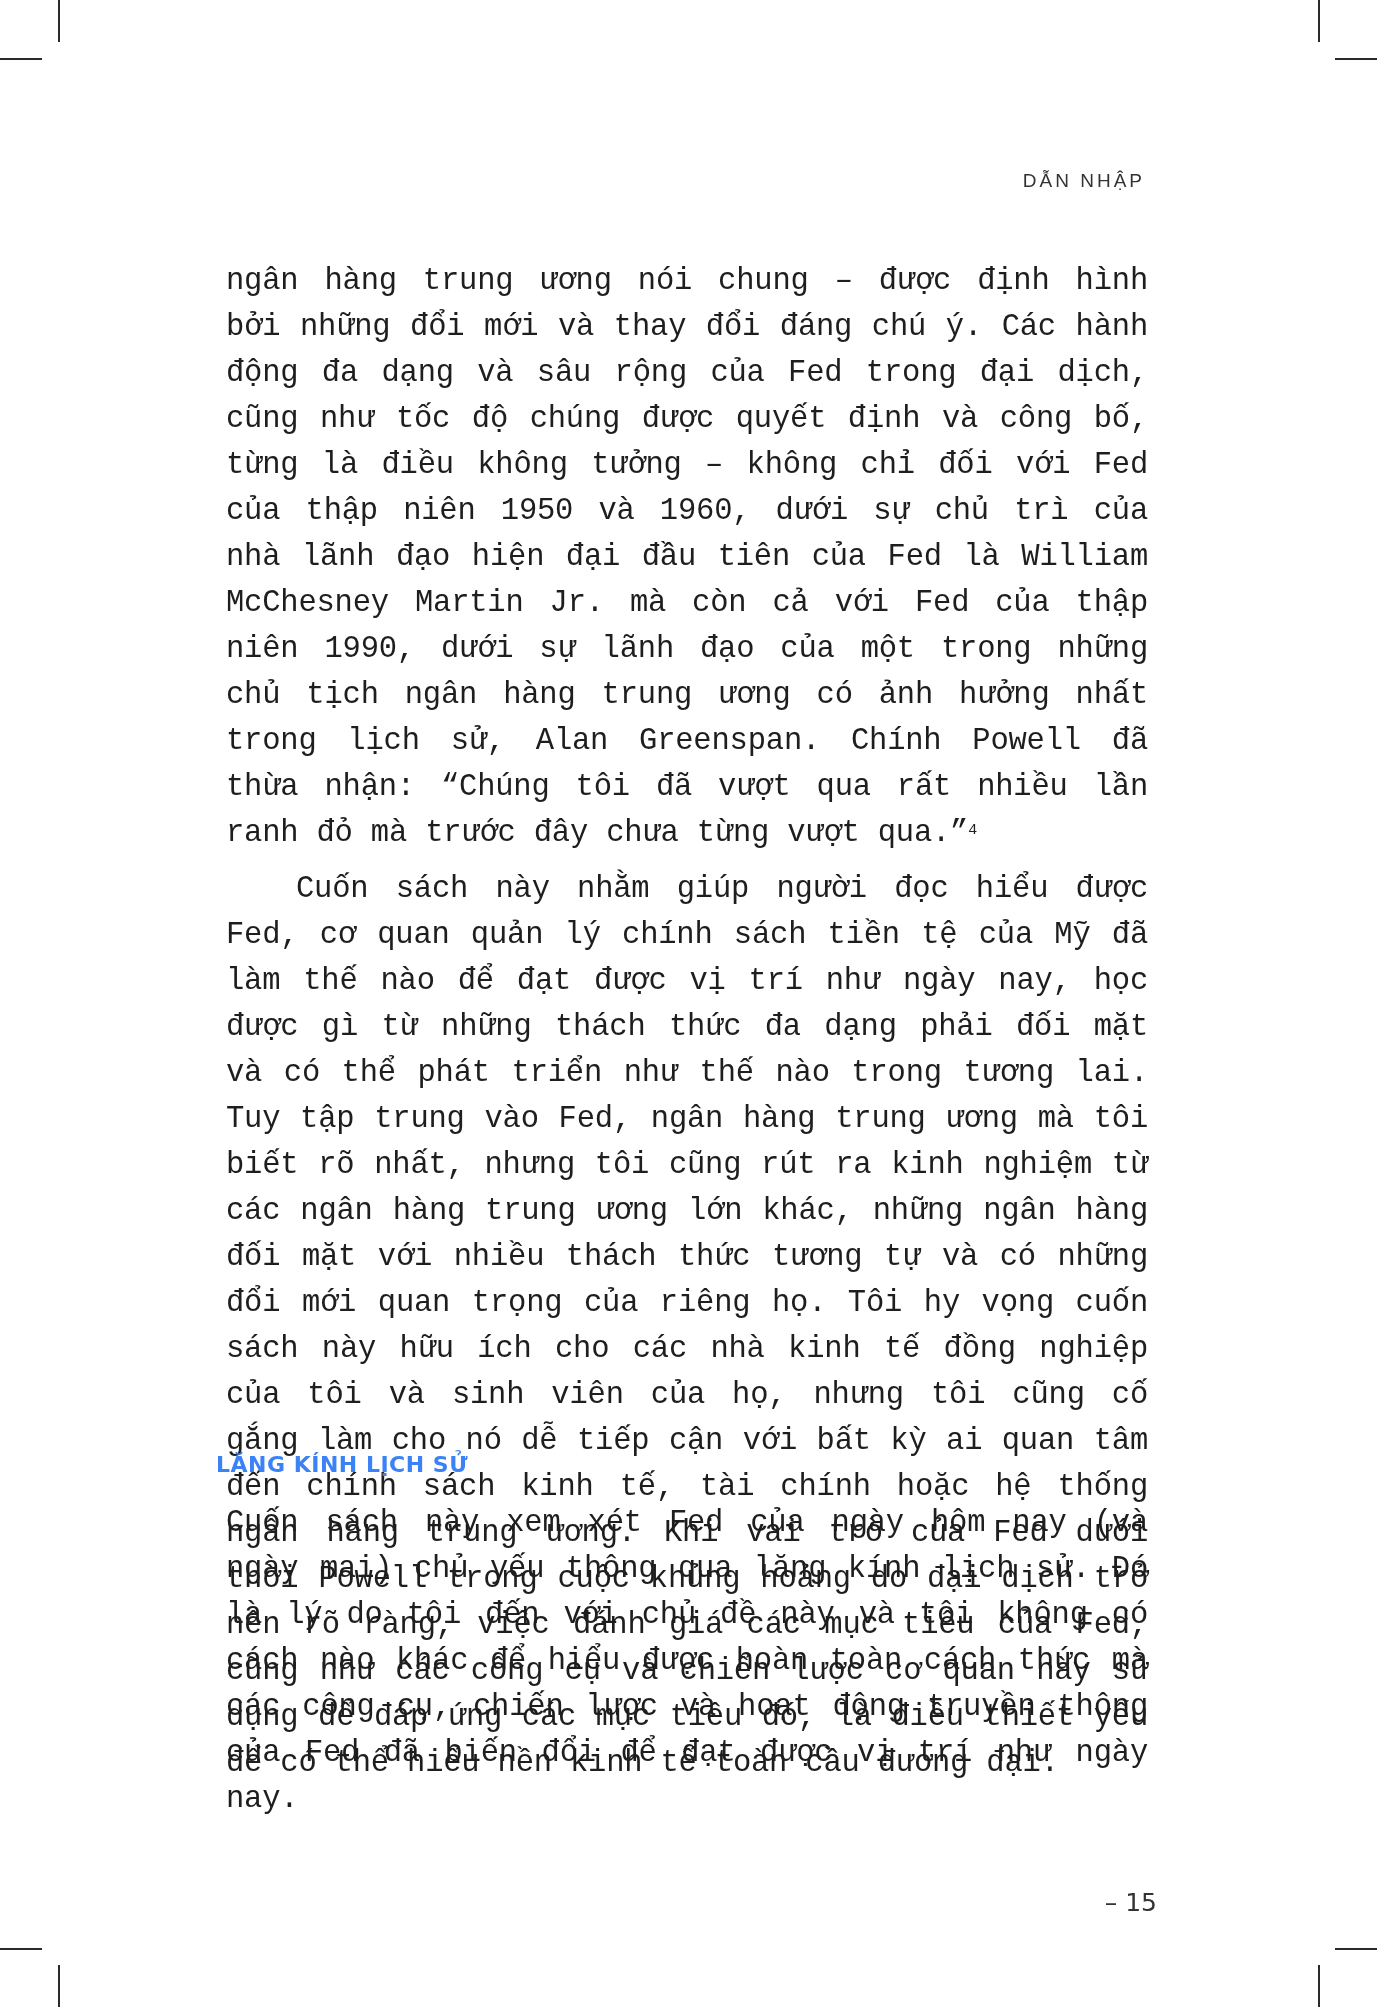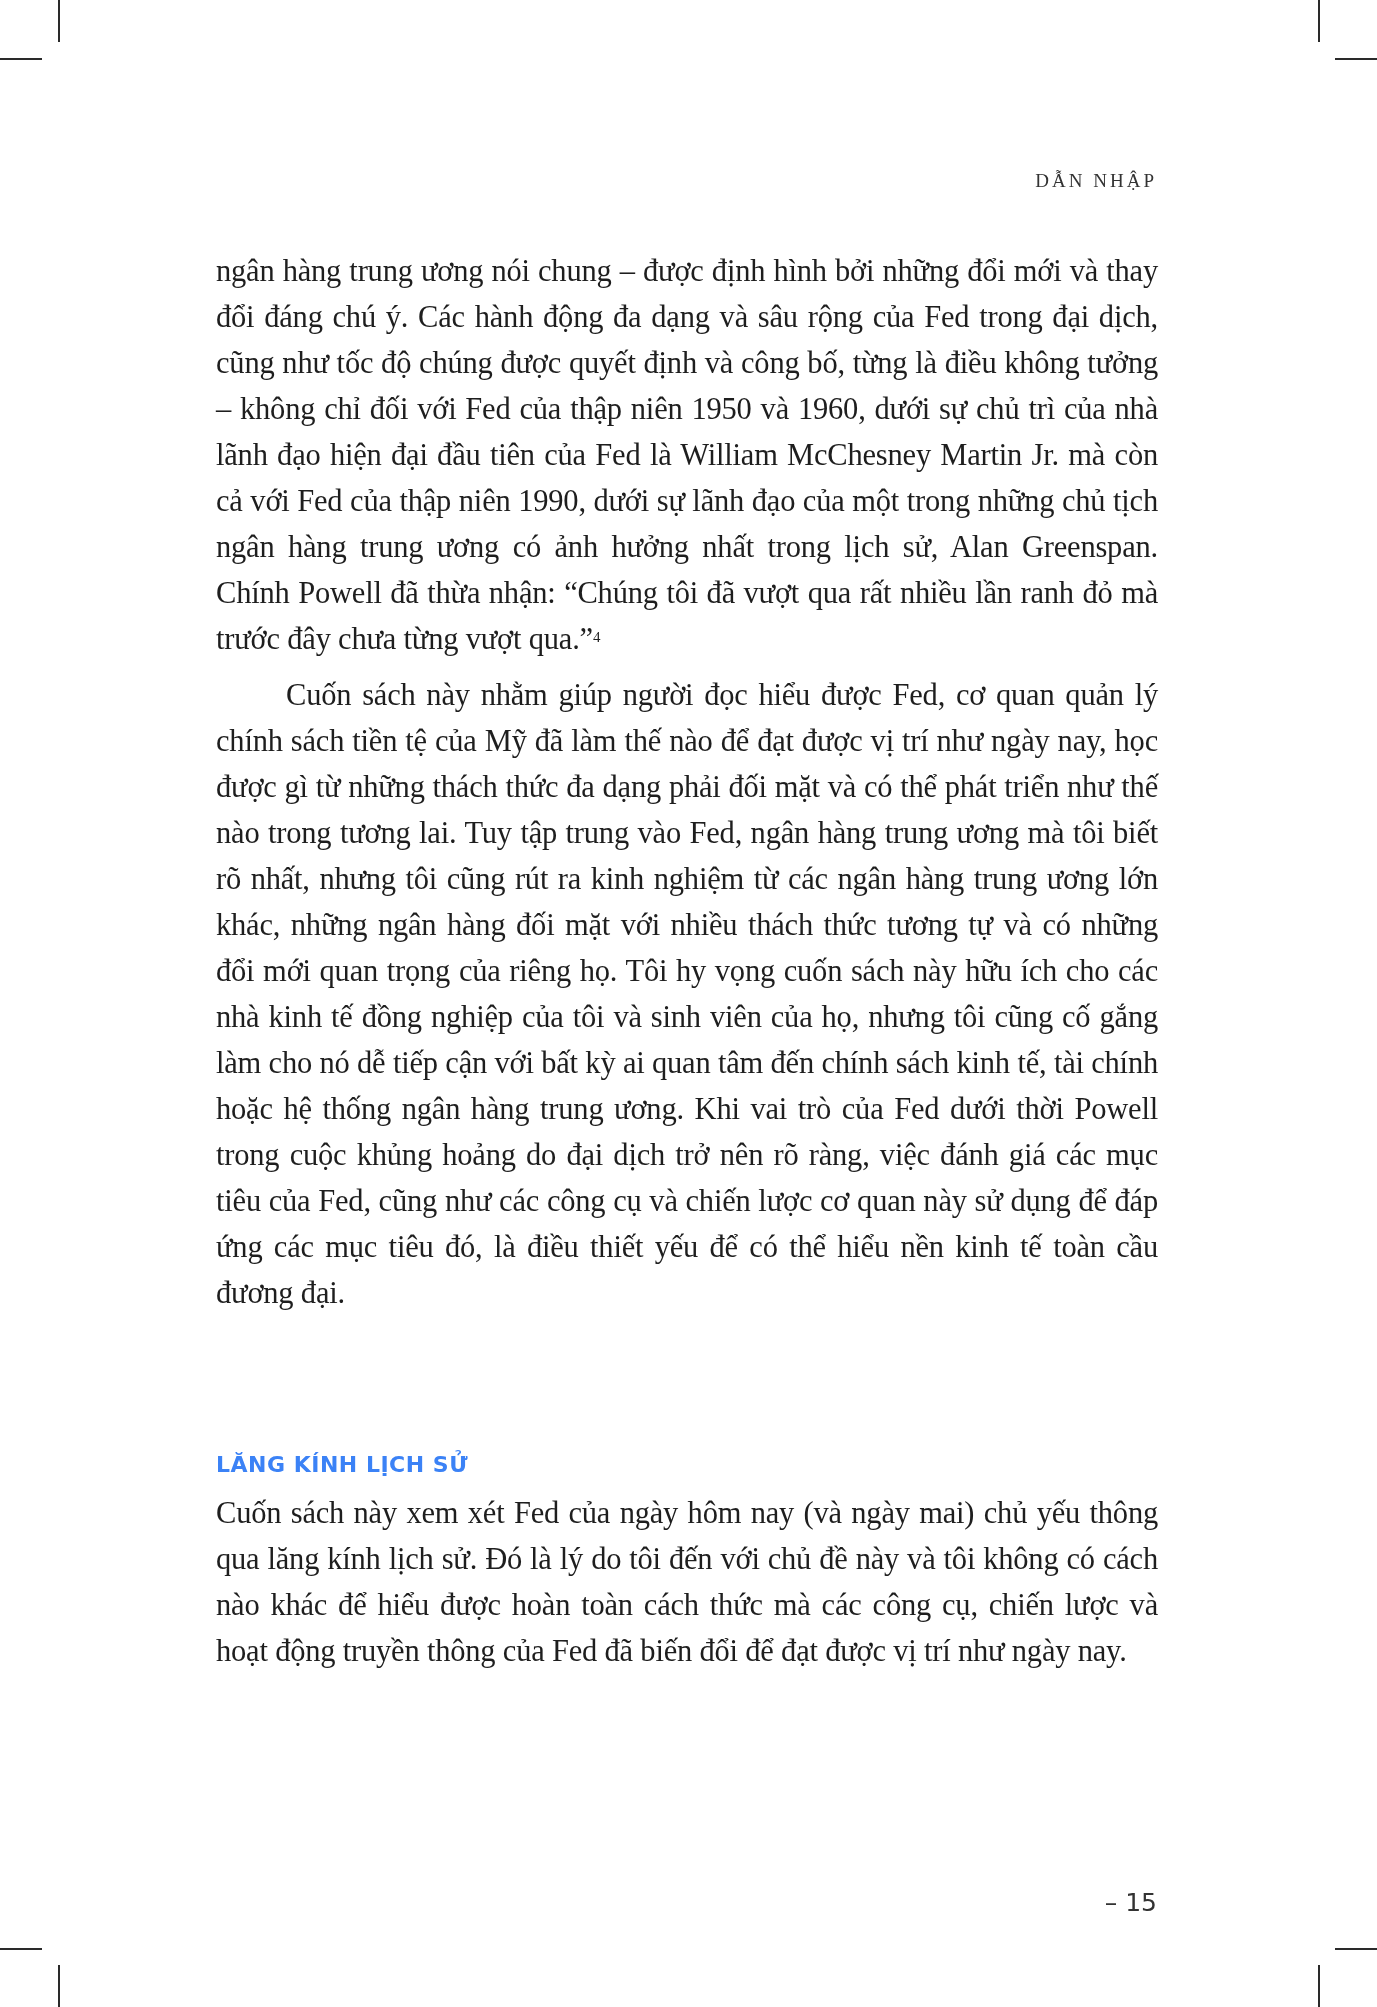--- a/index.html
+++ b/index.html
@@ -1,31 +1,31 @@
 <!DOCTYPE html>
 <html><head>
   <meta charset="utf-8">
   <style>
     html, body { margin: 0; padding: 0; background: #ffffff; }
     body { width: 1377px; height: 2007px; position: relative; overflow: hidden; }
     .crop { position: absolute; background: #2a2a2a; }
     .crop.v { width: 1.5px; height: 42px; }
     .crop.h { height: 1.5px; width: 42px; }
     .running-head {
-      position: absolute; top: 170px; right: 220px;
-      font-family: Liberation Serif, serif; font-size: 19px;
+      position: absolute; top: 170px; right: 232px;
+      font-family: Liberation Sans, sans-serif; font-size: 19px;
       letter-spacing: 3px; color: #333; font-weight: 300;
     }
     .text-block {
       position: absolute; left: 216px; width: 942px;
       font-family: "Liberation Serif", serif; font-size: 30.5px;
       line-height: 46px; color: #1e1e1e; text-align: justify;
       letter-spacing: -0.2px;
     }
-    .text-block p { margin: 0; }
+    .text-block p { margin: 10px; font-family: Liberation Mono, monospace; }
     .text-block p.indent { text-indent: 70px; margin-top: 10px; }
     .text-block sup { font-size: 15px; vertical-align: top; position: relative; top: -2px; }
     .heading {
       position: absolute; left: 216px; top: 1452px;
       font-family: "DejaVu Sans", sans-serif; font-weight: bold;
       font-size: 22px; color: #3b82f6; letter-spacing: 0.5px;
     }
     .page-number {
       position: absolute; top: 1888px; right: 220px;
       font-family: "DejaVu Sans", sans-serif; font-size: 25px; color: #333;

